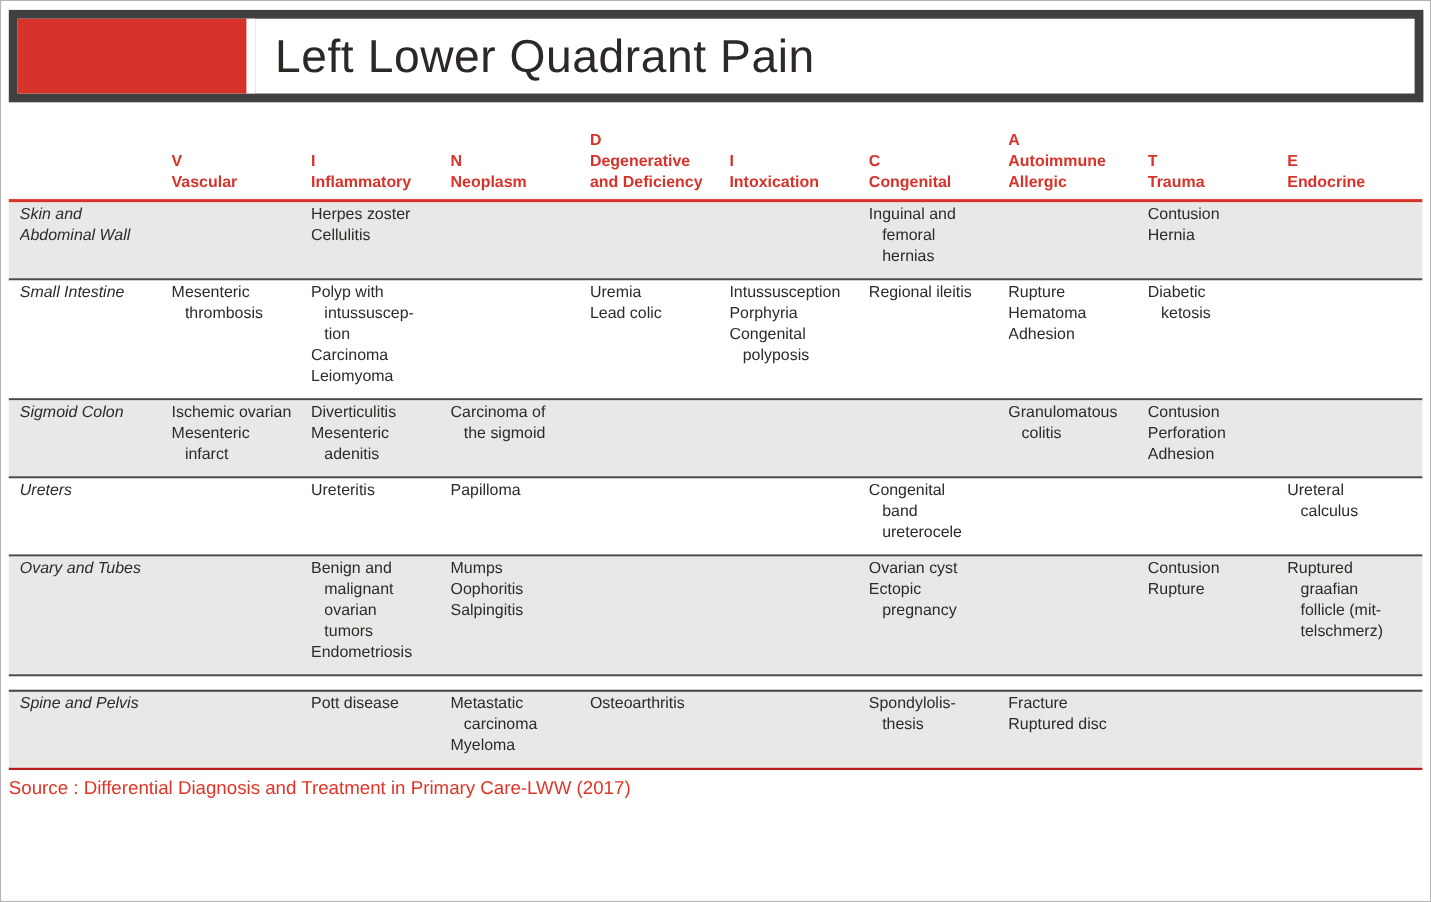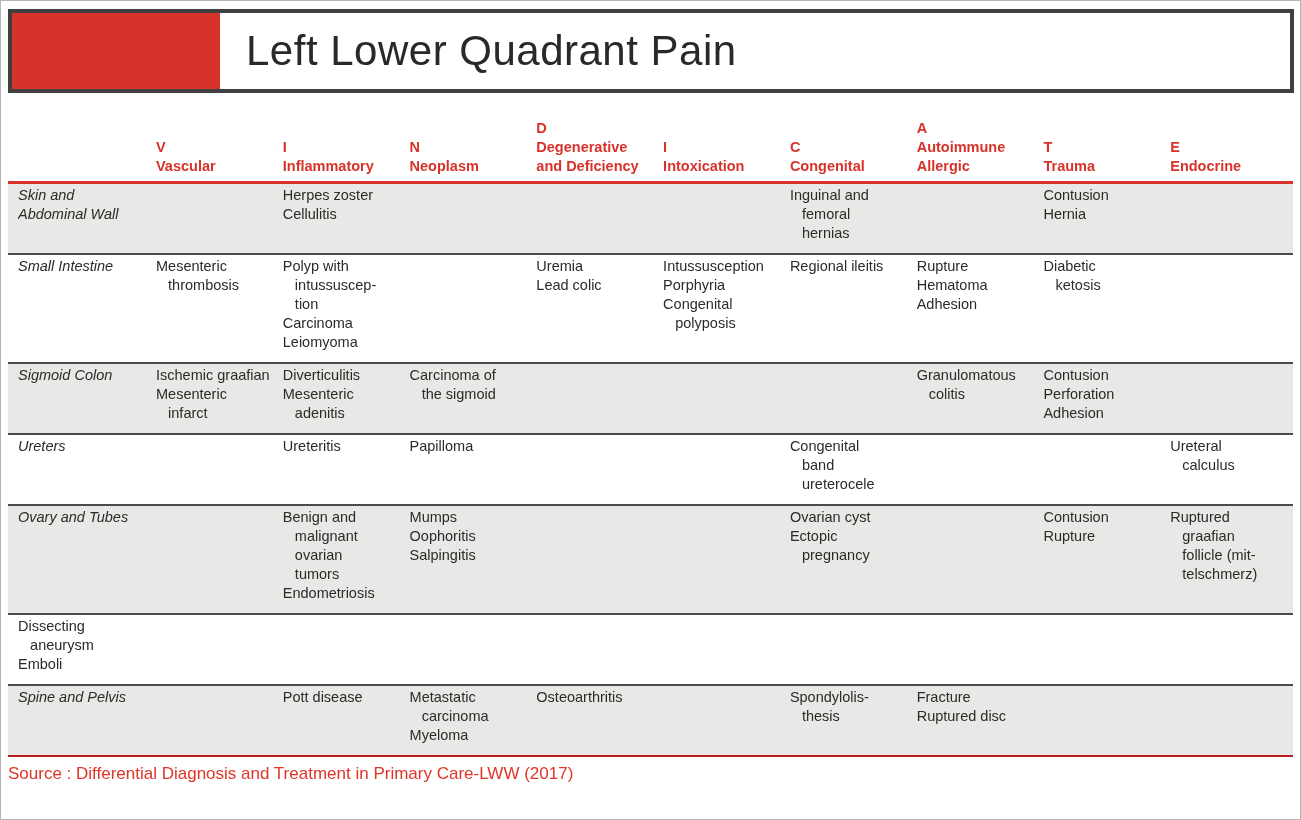--- a/index.html
+++ b/index.html
@@ -9,21 +9,21 @@
     position: relative;
     width: 1301px; height: 820px;
     background: #ffffff;
     border: 1px solid #b5b5b5;
     overflow: hidden;
   }
   
   .banner {
     margin: 8px 6px 0 7px;
     height: 84px;
-    border: 4px solid #404040;
+    border: 8px solid #404040;
     display: flex;
     align-items: stretch;
     background: #ffffff;
   }
   .banner-block {
     width: 216px;
     background: #d7332b;
     border-right: 8px solid #ffffff;
     flex: 0 0 auto;
   }
@@ -151,21 +151,21 @@
       <div class="cell">Regional ileitis</div>
       <div class="cell">Rupture
 Hematoma
 Adhesion</div>
       <div class="cell">Diabetic
    ketosis</div>
     </div>
 
     <div class="grid row shaded">
       <div class="cell organ">Sigmoid Colon</div>
-      <div class="cell">Ischemic graafian
+      <div class="cell">Ischemic ovarian
 Mesenteric
    infarct</div>
       <div class="cell">Diverticulitis
 Mesenteric
    adenitis</div>
       <div class="cell">Carcinoma of
    the sigmoid</div>
       <div class="cell"></div>
       <div class="cell"></div>
       <div class="cell"></div>
@@ -212,23 +212,20 @@
       <div class="cell"></div>
       <div class="cell">Contusion
 Rupture</div>
       <div class="cell">Ruptured
    graafian
    follicle (mit-
    telschmerz)</div>
     </div>
 
     <div class="grid row">
-      <div class="cell">Dissecting
-   aneurysm
-Emboli</div>
       <div class="cell"></div>
       <div class="cell"></div>
       <div class="cell"></div>
       <div class="cell"></div>
       <div class="cell"></div>
       <div class="cell"></div>
       <div class="cell"></div>
       <div class="cell"></div>
     </div>
 

